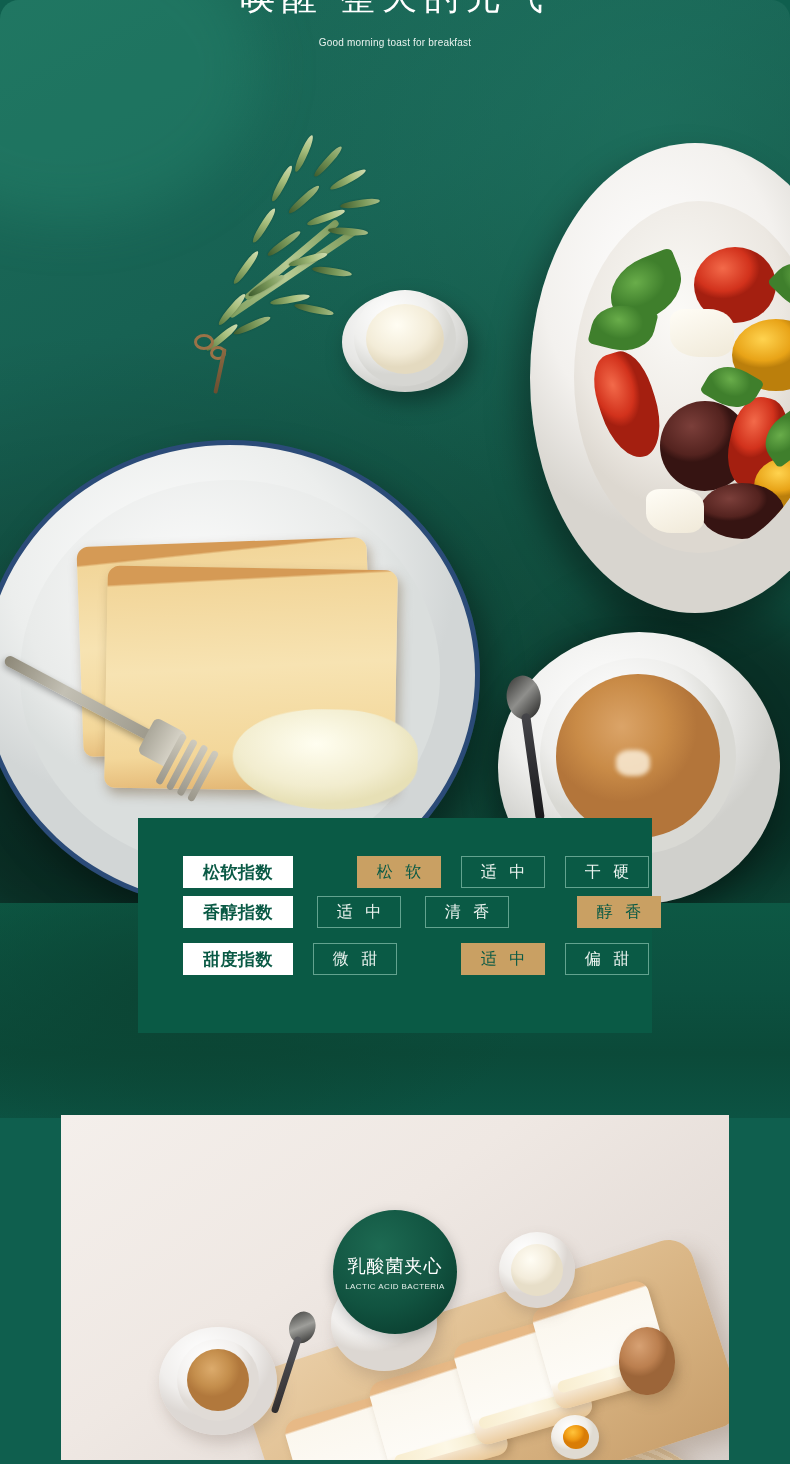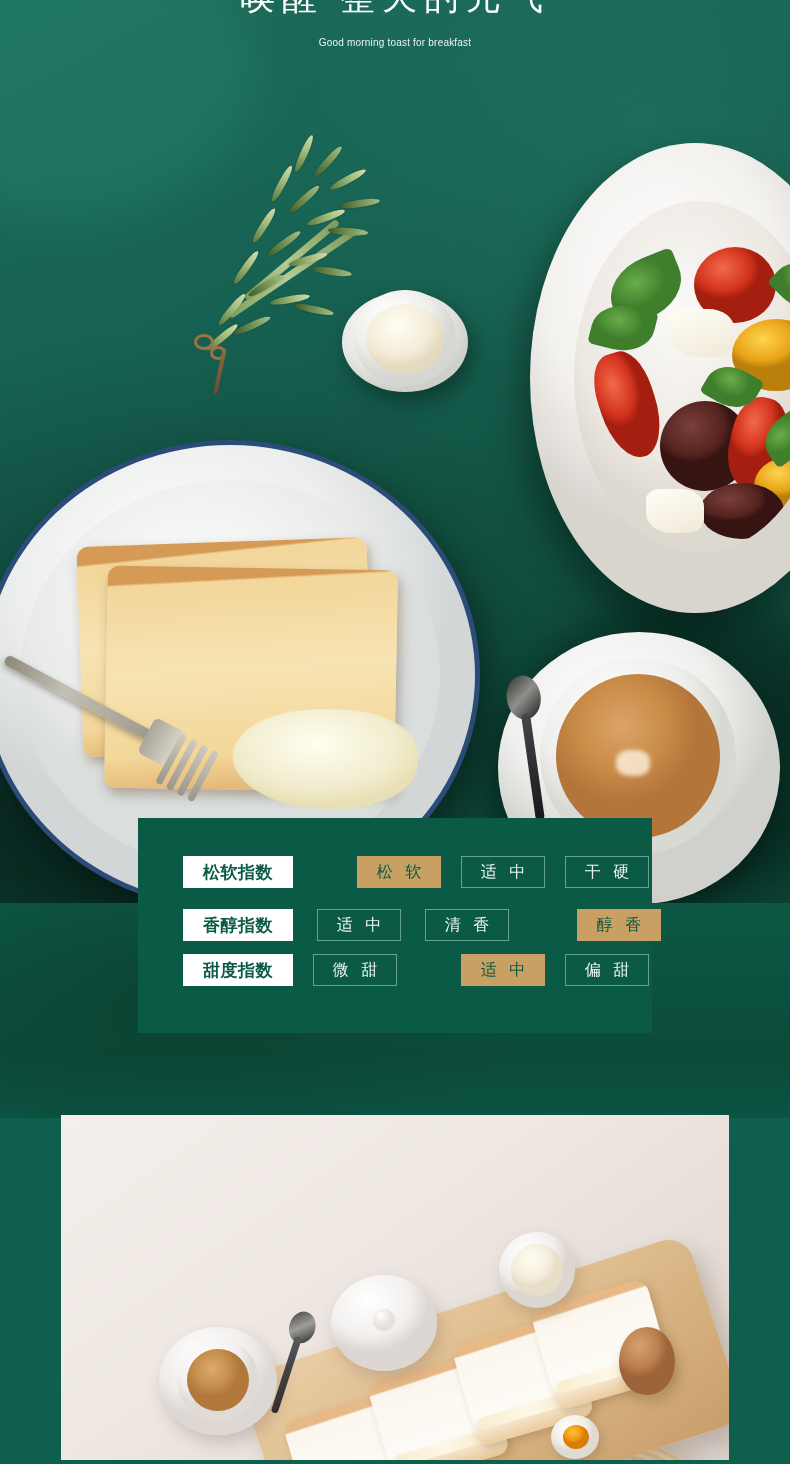--- a/index.html
+++ b/index.html
@@ -3,21 +3,21 @@
 <meta charset="utf-8">
 <style>
   * { margin:0; padding:0; box-sizing:border-box; }
   html,body { width:790px; height:1464px; }
   body {
     font-family:"Liberation Sans","DejaVu Sans",sans-serif;
     background:#0f5f4e;
     overflow:hidden;
     position:relative;
   }
-  #page { position:relative; width:790px; height:1464px; overflow:hidden; }
+  #page { position:relative; width:790px; height:1464px; overflow:hidden;border-radius:19px; }
 
   
   .hero {
     position:absolute; left:0; top:0; width:790px; height:906px;
     background:
       radial-gradient(120% 90% at 14% 86%, rgba(0,0,0,.30) 0%, rgba(0,0,0,0) 55%),
       radial-gradient(90% 70% at 82% 14%, rgba(34,120,100,.55) 0%, rgba(0,0,0,0) 60%),
       linear-gradient(152deg,#1c6b59 0%,#176253 30%,#115040 62%,#0c4435 100%);
     overflow:hidden;
   }
@@ -182,22 +182,22 @@
 
   
   .panel {
     position:absolute; left:138px; top:818px; width:514px; height:215px;
     background:#0a5a45; z-index:7;
   }
   .panel .row {
     position:absolute; left:45px; height:24px; display:flex; align-items:center; gap:20px;
   }
   .panel .row.r1 { top:42px; }
-  .panel .row.r2 { top:95px;gap:24px; }
-  .panel .row.r3 { top:140px;justify-content:flex-end; }
+  .panel .row.r2 { top:82px;gap:24px; }
+  .panel .row.r3 { top:129px;justify-content:flex-end; }
   .chip-label {
     width:110px; height:32px; background:#ffffff; color:#0a5a45;
     font-size:17px; font-weight:bold; letter-spacing:.5px;
     display:flex; align-items:center; justify-content:center;
   }
   .chip {
     width:84px; height:32px; display:flex; align-items:center; justify-content:center;
     font-size:16px; letter-spacing:4px; text-indent:4px;
     border:1px solid #63a38f; color:#ecf4f0; background:transparent;
   }
@@ -458,14 +458,18 @@
       <div class="b"></div>
         <div class="s"></div>
     </div>
     <div class="p2-cup">
       <div class="sc"></div>
         <div class="cp"></div>
         <div class="lq"></div>
     </div>
   </div>
 
+  <div class="badge">
+    <div class="cn">乳酸菌夹心</div>
+    <div class="en">LACTIC ACID BACTERIA</div>
+  </div>
 
 </div>
 
 </body></html>

